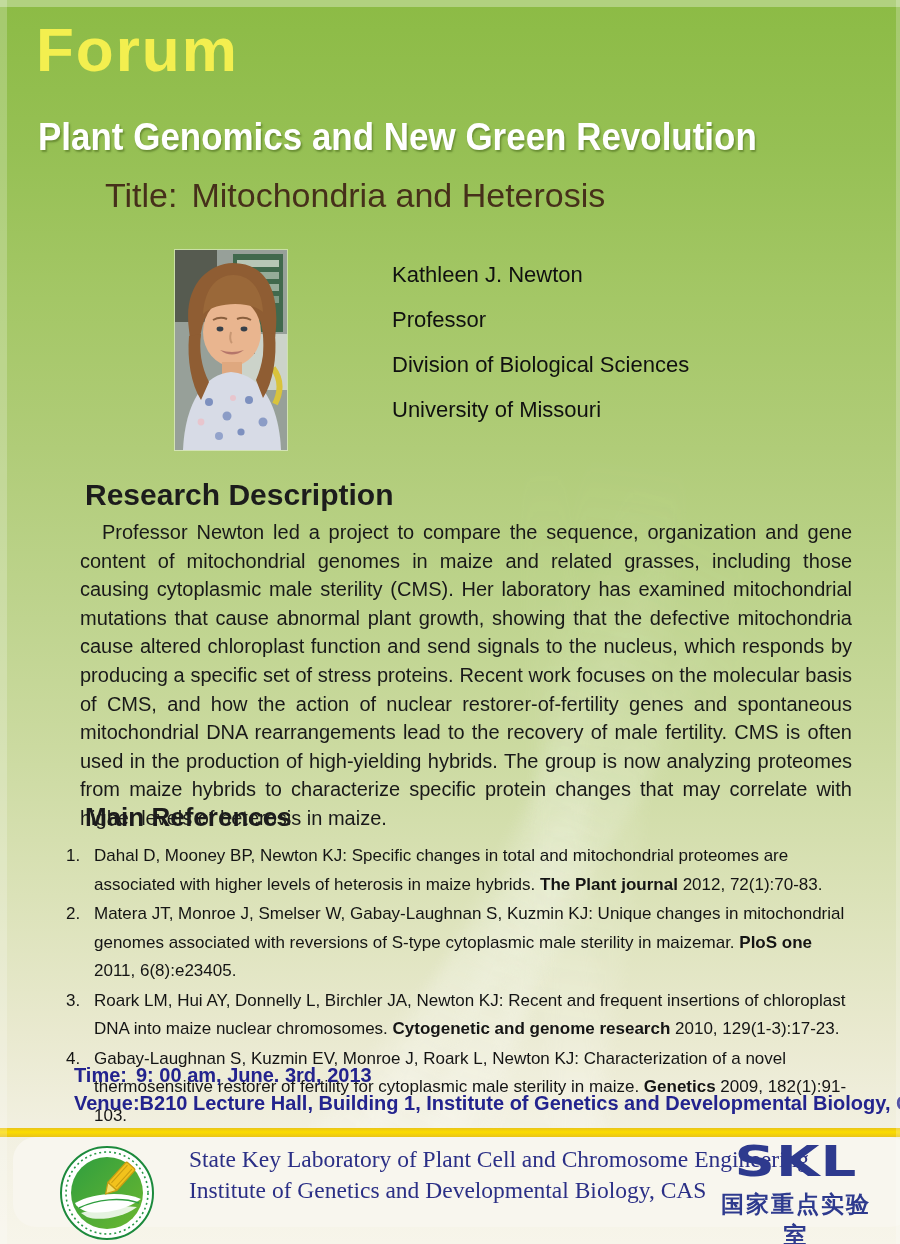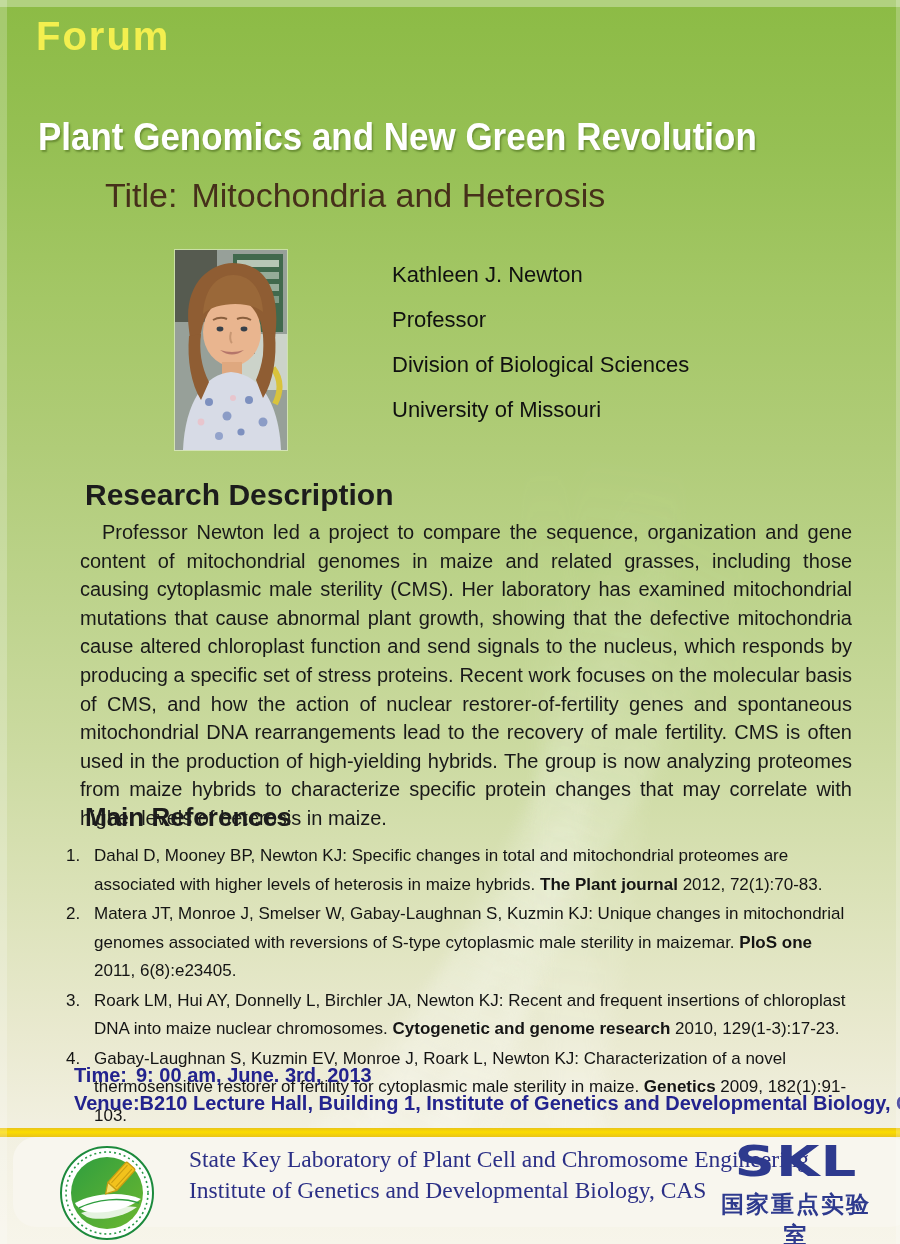--- a/index.html
+++ b/index.html
@@ -24,21 +24,21 @@
           background:linear-gradient(to top, rgba(255,255,255,.65), rgba(255,255,255,0) 85%);
           transform-origin:bottom center; filter:blur(7px); opacity:.33; }
   .ray.r1{ left:220px; width:55px; transform:rotate(38deg); }
   .ray.r2{ left:300px; width:95px; transform:rotate(27deg); }
   .ray.r3{ left:390px; width:60px; transform:rotate(17deg); opacity:.28;}
   .ray.r4{ left:470px; width:110px; transform:rotate(8deg); opacity:.22;}
   .ray.r5{ left:560px; width:50px; transform:rotate(-3deg); opacity:.18;}
 
   .layer { position:absolute; z-index:2; }
 
-  .forum   { left:36px; top:14px; font-size:40px; font-weight:bold; letter-spacing:2px; color:#f3ef4f; }
+  .forum   { left:36px; top:14px; font-size:62px; font-weight:bold; letter-spacing:2px; color:#f3ef4f; }
   .series  { left:38px; top:116px; font-size:38px; font-weight:bold; color:#ffffff;
              transform:scaleX(.92); transform-origin:left center; white-space:nowrap;
              text-shadow:1.5px 1.5px 2px rgba(70,100,25,.55); }
   .title-line { left:105px; top:176px; font-size:34px; color:#46301a; white-space:nowrap; }
   .title-line .gap { display:inline-block; width:14px; }
 
   .photo { left:175px; top:250px; width:112px; height:200px; box-shadow:0 0 0 1px rgba(255,255,255,.45); }
   .photo svg { display:block; width:112px; height:200px; }
 
   .speaker { left:392px; top:252px; font-size:22px; line-height:45px; color:#101010; white-space:nowrap; }

